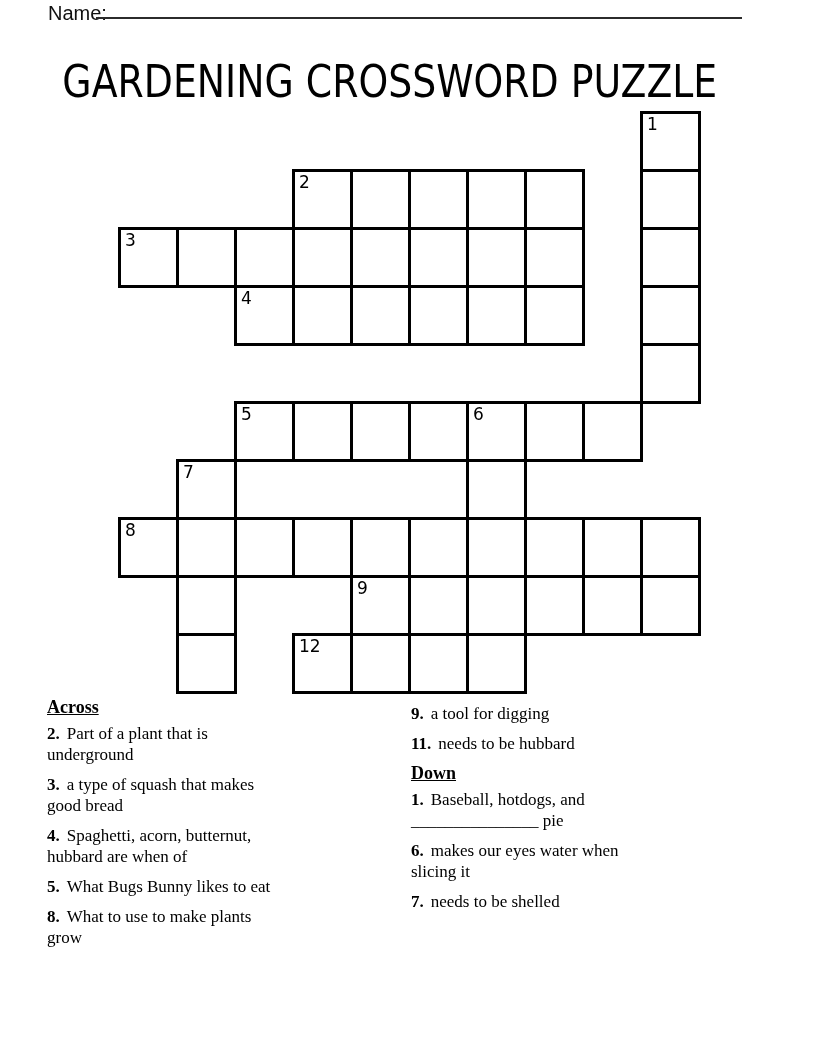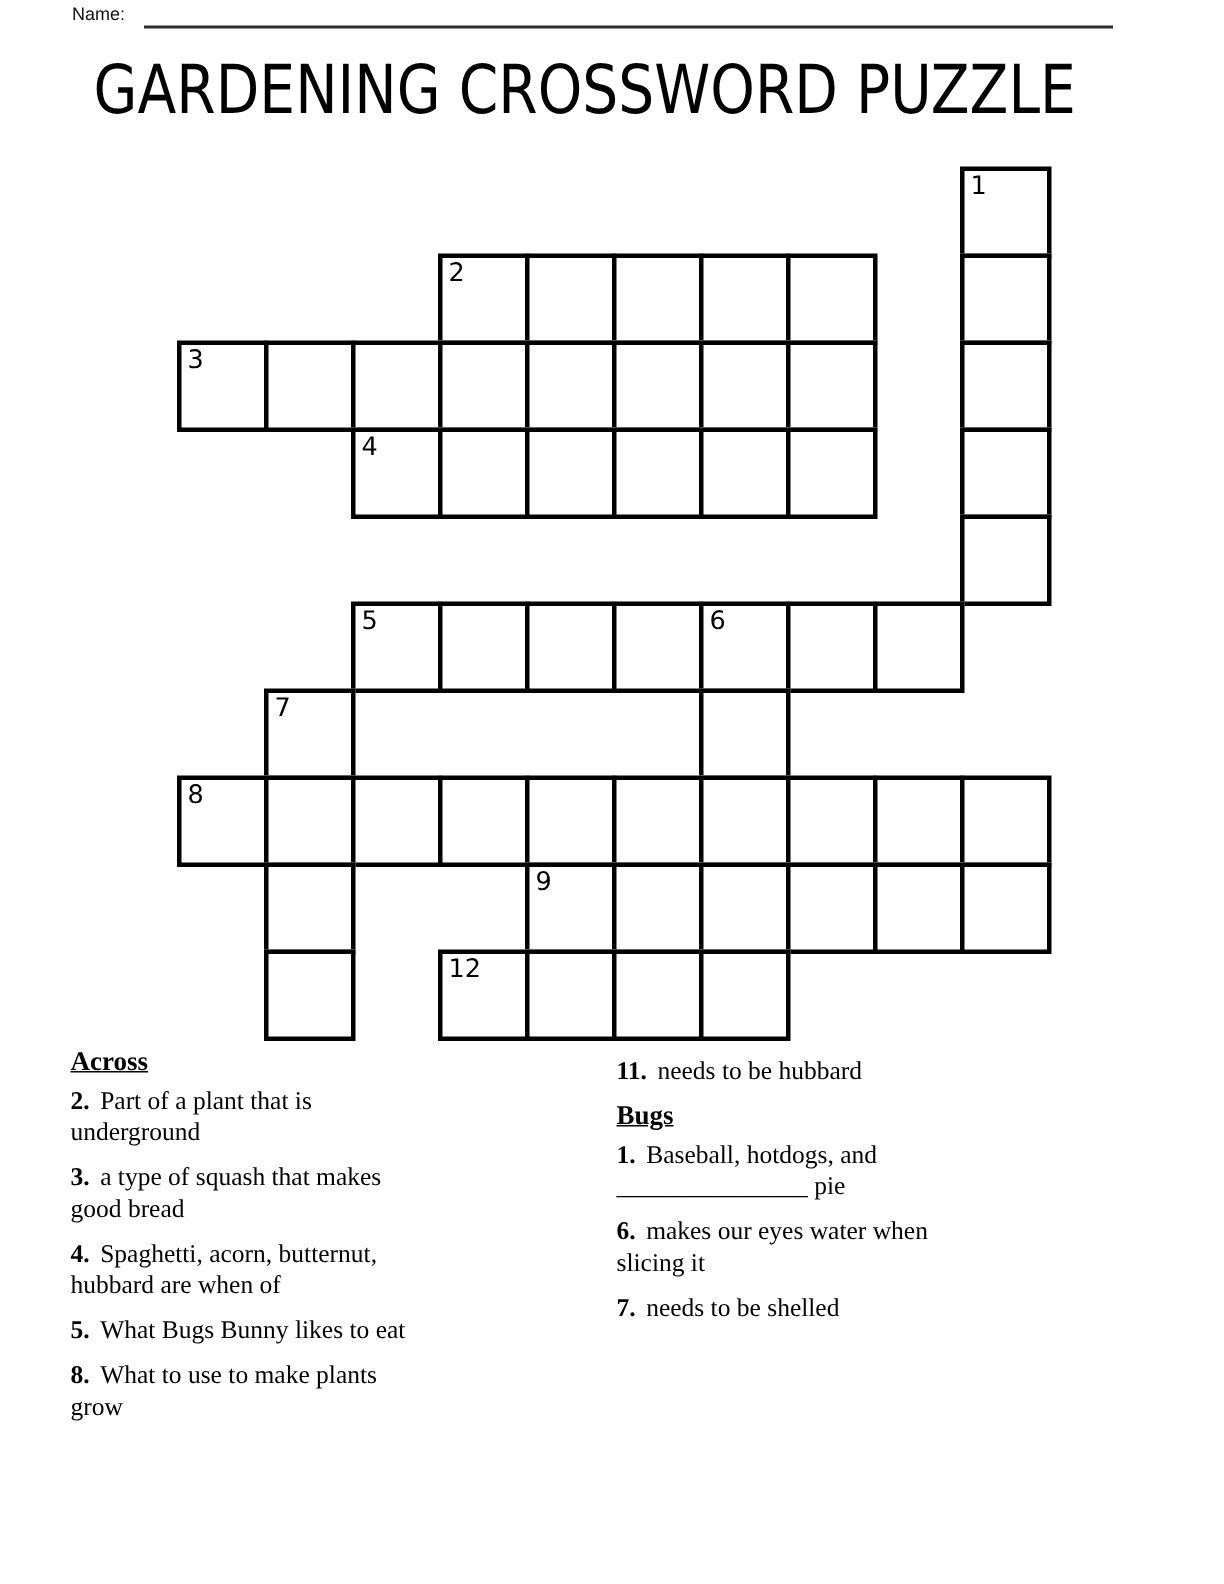--- a/index.html
+++ b/index.html
@@ -12,37 +12,37 @@
     font-family: "DejaVu Sans", sans-serif;
     color: #000000;
   }
 
   
   .name-label {
     position: absolute;
     left: 48px;
     top: 2px;
     font-family: "Liberation Sans", sans-serif;
-    font-size: 12px;
+    font-size: 20px;
     color: #111111;
   }
   .name-line {
     position: absolute;
     left: 96px;
     top: 0px;
     width: 646px;
     height: 17px;
     border-bottom: 2px solid #2b2b2b;
   }
 
   
   .title-wrap {
     position: absolute;
     left: 0;
-    top: 35px;
+    top: 57px;
     width: 660px;
   }
   .title-text {
     display: inline-block;
     font-size: 45px;
     line-height: 50px;
     letter-spacing: 0px;
     transform: scaleX(0.84);
     transform-origin: 50% 50%;
     white-space: nowrap;
@@ -182,22 +182,23 @@
 underground</span></div>
       <div class="clue"><span class="num">3.</span><span class="txt">a type of squash that makes
 good bread</span></div>
       <div class="clue"><span class="num">4.</span><span class="txt">Spaghetti, acorn, butternut,
 hubbard are when of</span></div>
       <div class="clue"><span class="num">5.</span><span class="txt">What Bugs Bunny likes to eat</span></div>
       <div class="clue"><span class="num">8.</span><span class="txt">What to use to make plants
 grow</span></div>
     </div>
   <div class="clue-col clue-col-right">
+      <div class="clue"><span class="num">9.</span><span class="txt">a tool for digging</span></div>
       <div class="clue"><span class="num">11.</span><span class="txt">needs to be hubbard</span></div>
-      <div class="clue-heading">Bugs</div>
+      <div class="clue-heading">Down</div>
       <div class="clue"><span class="num">1.</span><span class="txt">Baseball, hotdogs, and
 _______________ pie</span></div>
       <div class="clue"><span class="num">6.</span><span class="txt">makes our eyes water when
 slicing it</span></div>
       <div class="clue"><span class="num">7.</span><span class="txt">needs to be shelled</span></div>
     </div>
 
 </div>
 
 </body></html>

